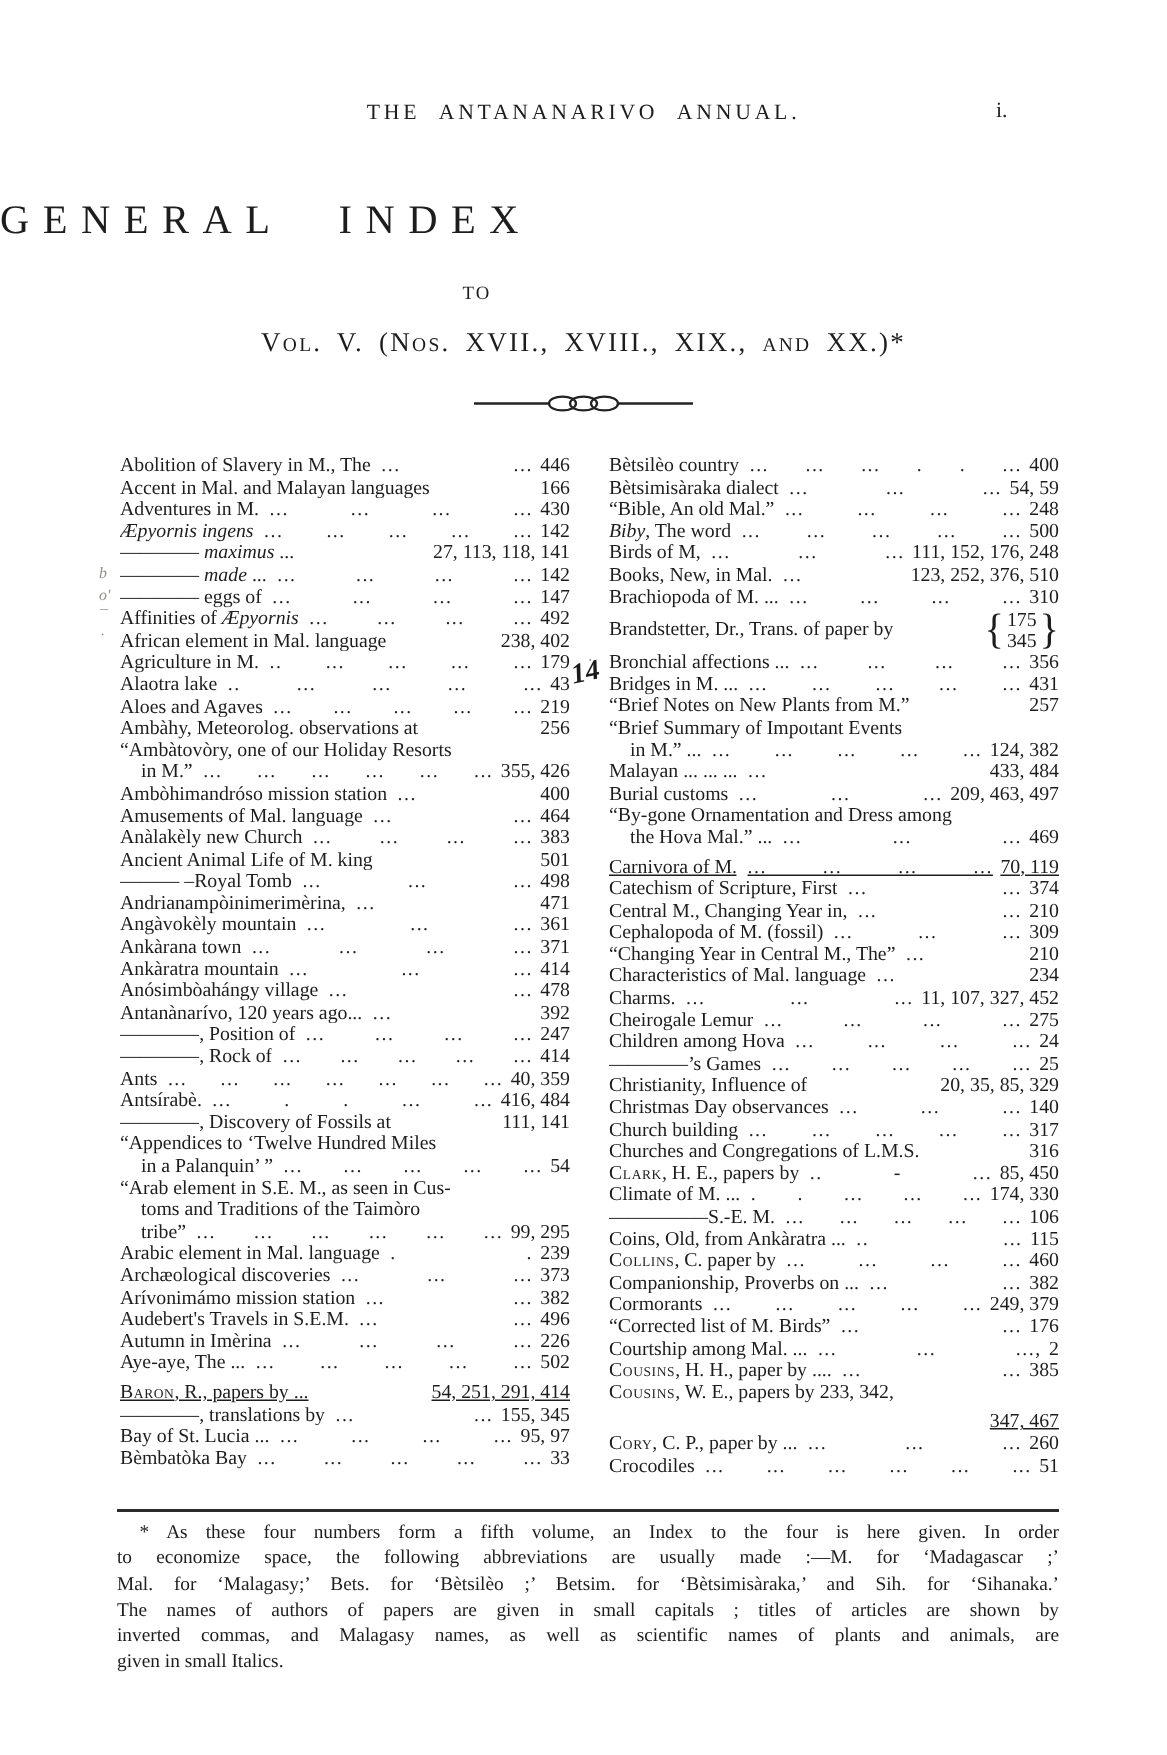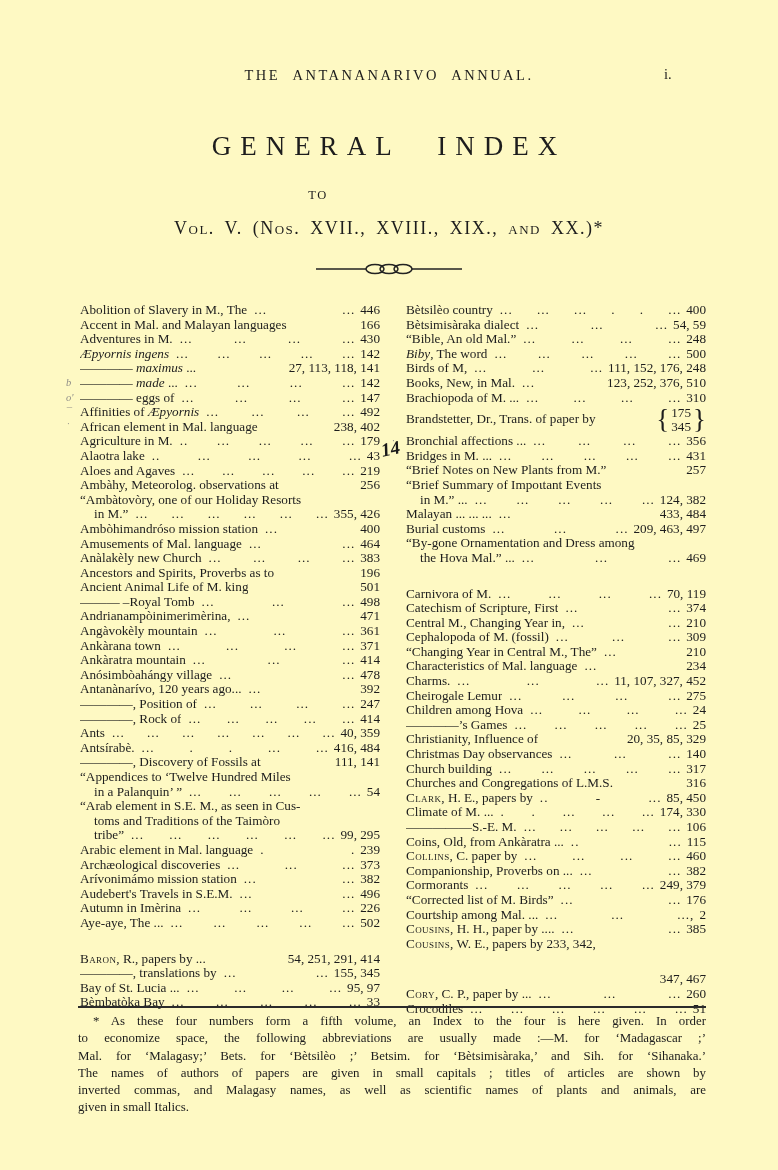--- a/index.html
+++ b/index.html
@@ -1,41 +1,41 @@
 <!DOCTYPE html>
 <html><head>
 <meta charset="utf-8">
 <style>
   html,body{margin:0;padding:0;background:#e8e8e6;}
   .page{
     position:relative;width:778px;height:1170px;margin:0 auto;
-    background:#fef9c3;color:#1d1d1d;
+    background:#ffffff;color:#1d1d1d;
     font-family:"Liberation Serif","DejaVu Serif",serif;
     overflow:hidden;
   }
   .running-head{position:absolute;top:66px;left:0;width:778px;text-align:center;}
   .journal-title{font-size:14.5px;letter-spacing:2.5px;word-spacing:7px;}
   .page-num{position:absolute;top:66px;left:664px;font-size:14.5px;}
-  .main-title{position:absolute;top:131px;left:0;width:778px;text-align:center;
+  .main-title{position:absolute;top:131px;left:0;width:778px;text-align:left;
     font-size:27px;letter-spacing:9px;word-spacing:22px;}
   .to-label{position:absolute;top:188px;left:0;width:636px;text-align:center;
     font-size:12.5px;letter-spacing:1.5px;}
   .volume-line{position:absolute;top:218px;left:0;width:778px;text-align:center;
     font-size:18px;font-variant:small-caps;letter-spacing:1.5px;word-spacing:4px;}
   .ornament{position:absolute;top:262px;left:0;width:778px;text-align:center;}
   .columns{position:absolute;top:303px;left:80px;width:626px;display:flex;gap:26px;}
   .col{width:306px;}
   .row{position:relative;display:flex;align-items:baseline;
     font-size:13.2px;line-height:14.6px;white-space:nowrap;}
   .row .txt{flex:0 1 auto;overflow:hidden;}
   .row .lead{flex:1 1 10px;min-width:6px;overflow:hidden;padding:0 5px 0 7px;
     text-align:justify;text-align-last:justify;letter-spacing:1px;}
   .row .pg{flex:0 0 auto;text-align:right;}
   .row.indent1{padding-left:14px;}
-  .row.gap{margin-top:21px;}
+  .row.gap{margin-top:5px;text-decoration:underline;}
   .it{font-style:italic;}
   .sc{font-variant:small-caps;letter-spacing:0.4px;}
   .margin-mark{position:absolute;left:-14px;top:0;font-size:10.5px;font-style:italic;
     color:#8f8d88;}
   .ink-note{position:absolute;right:-20px;top:-7px;font-size:19px;font-style:italic;
     font-weight:bold;transform:rotate(-12deg);color:#1a1a1a;}
   .brace-row{height:29px;align-items:center;}
   .brace-group{margin-left:auto;display:flex;align-items:center;}
   .brace{font-size:27px;font-weight:400;line-height:1;transform:scaleY(1.05);}
   .brace-nums{display:flex;flex-direction:column;text-align:right;
@@ -163,25 +163,20 @@
           <span class="txt"><span>Amusements of Mal. language</span></span>
           <span class="lead">... ...</span>
           <span class="pg">464</span>
         </div>
         <div class="row">
           <span class="txt"><span>Anàlakèly new Church</span></span>
           <span class="lead">... ... ... ...</span>
           <span class="pg">383</span>
         </div>
         <div class="row">
-          <span class="txt"><span>Ancestors and Spirits, Proverbs as to</span></span>
-          <span class="lead"></span>
-          <span class="pg">196</span>
-        </div>
-        <div class="row">
           <span class="txt"><span>Ancient  Animal Life of M. king</span></span>
           <span class="lead"></span>
           <span class="pg">501</span>
         </div>
         <div class="row">
           <span class="txt"><span>——— –Royal Tomb</span></span>
           <span class="lead">... ... ...</span>
           <span class="pg">498</span>
         </div>
         <div class="row">

